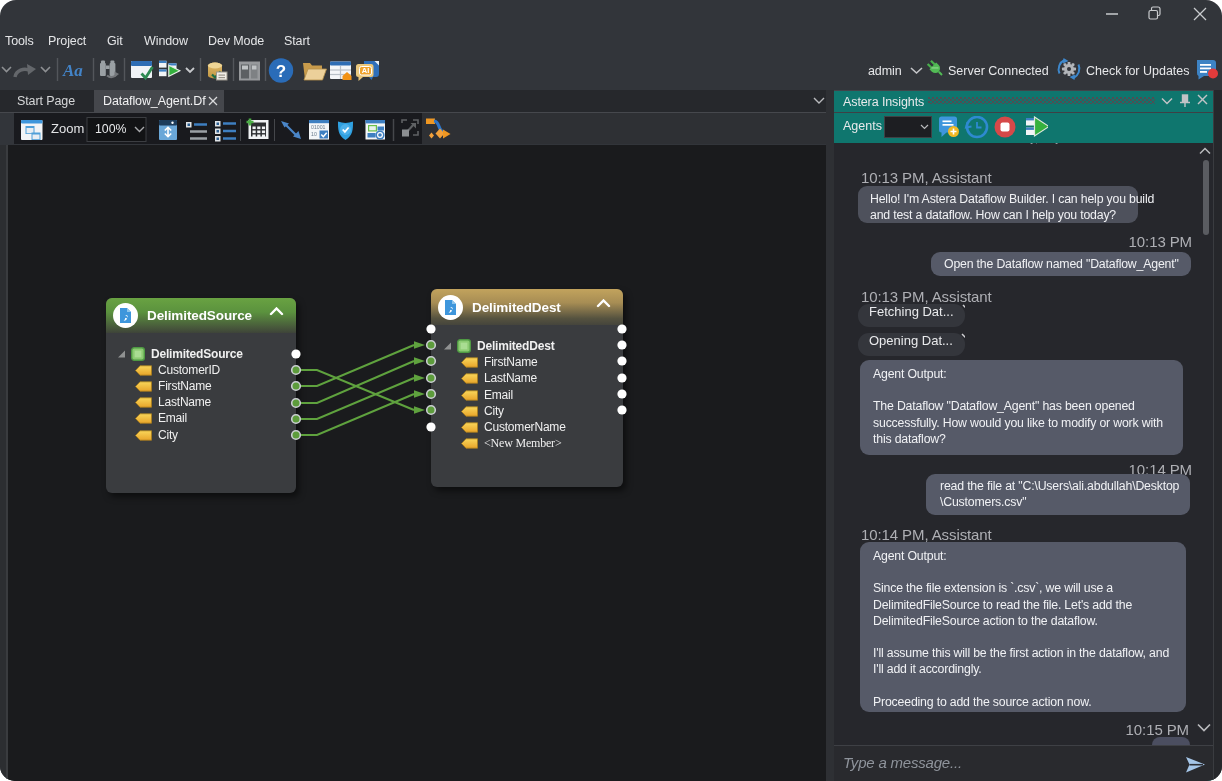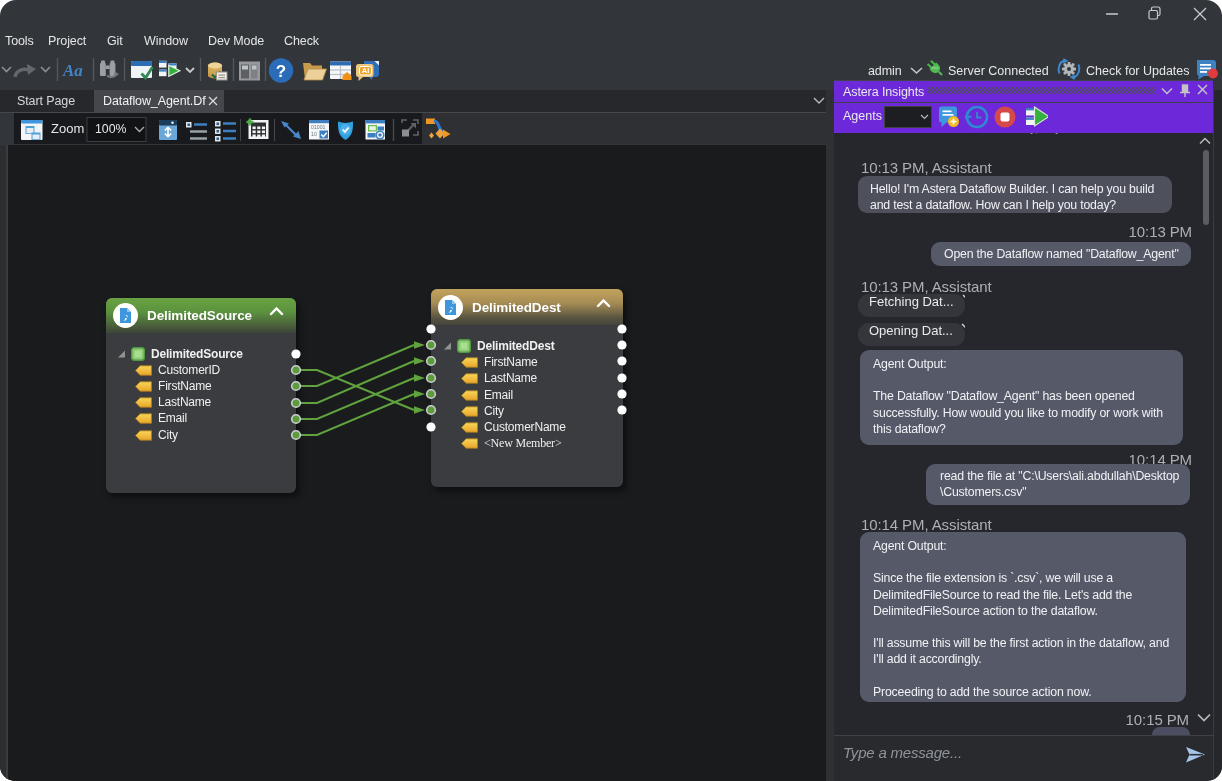--- a/index.html
+++ b/index.html
@@ -24,21 +24,21 @@
            display:flex; align-items:center; }
   .ncirc { width:25px; height:25px; border-radius:50%; background:#fff; margin-left:7px;
            display:flex; align-items:center; justify-content:center; }
   .ntitle { color:#fff; font-size:13.5px; font-weight:bold; margin-left:9px; letter-spacing:-0.1px;}
   .nchev { position:absolute; right:12px; top:9px; }
   .nrow { position:absolute; height:16px; display:flex; align-items:center; color:#f0f0f0;
           font-size:12px; letter-spacing:-0.2px; }
   .tag { width:17px; height:11px; margin-right:6px; }
   
   #gapstrip { position:absolute; left:826px; top:90px; width:8px; height:691px; background:#2e3034; }
-  #rpanel { position:absolute; left:834px; top:80px; width:379px; height:691px; background:#6d28d9; }
+  #rpanel { position:absolute; left:834px; top:90px; width:379px; height:691px; background:#0f766e; }
   #redge  { position:absolute; left:1213px; top:90px; width:9px; height:691px; background:#26272b; border-left:1px solid #3a3c40;}
   #chat { position:absolute; left:0px; top:53px; width:379px; height:602px; background:#26272c; overflow:hidden; }
   .ts { position:absolute; color:#aeafb4; font-size:15px; letter-spacing:-0.1px; }
   .bub { position:absolute; border-radius:9px; color:#f0f1f4; font-size:12.3px; letter-spacing:-0.18px; line-height:16.2px; white-space:nowrap; }
   .bub-a { background:#4e515c; }
   .bub-b { background:#565a68; }
   .pill { position:absolute; background:#34363c; border-radius:11px; color:#e9eaec; white-space:nowrap;
           font-size:13px; display:flex; align-items:flex-start; }
   #inputbar { position:absolute; left:0; top:655px; width:379px; height:46px; background:#292a2e; border-top:1px solid #3e4045; }
 </style>
@@ -56,21 +56,21 @@
       <line x1="89" y1="2" x2="101" y2="14"></line>
         <line x1="101" y1="2" x2="89" y2="14"></line>
     </g>
   </svg>
 
   <div class="menu" style="left:5px;">Tools</div>
   <div class="menu" style="left:48px;">Project</div>
   <div class="menu" style="left:107px;">Git</div>
   <div class="menu" style="left:144px;">Window</div>
   <div class="menu" style="left:208px;">Dev Mode</div>
-  <div class="menu" style="left:284px;">Check</div>
+  <div class="menu" style="left:284px;">Start</div>
 
   <svg id="toolbar1" class="abs" style="left:0;top:55px;" width="1222" height="33" viewBox="0 0 1222 33">
     <defs>
       <linearGradient id="cyl" x1="0" y1="0" x2="0" y2="1">
           <stop offset="0" stop-color="#e2bd6d"></stop>
           <stop offset="1" stop-color="#bf9440"></stop>
         </linearGradient>
       <linearGradient id="fold" x1="0" y1="0" x2="0" y2="1">
           <stop offset="0" stop-color="#ecc779"></stop>
           <stop offset="1" stop-color="#d9a33c"></stop>
@@ -479,21 +479,21 @@
       <rect x="88" y="11.5" width="8.5" height="7.5" fill="#f2f4f6"></rect>
         <rect x="88" y="11.5" width="8.5" height="2.4" fill="#3e7fc1"></rect>
       <polygon points="96.5,1 111,10.5 96.5,20" fill="#36b13e" stroke="#dfe8df" stroke-width="1.2"></polygon>
     </svg>
 
     <div id="chat">
       <div class="abs" style="left:156px;top:0;width:92px;height:4px;overflow:hidden;">
         <div style="position:absolute;left:0;top:-11px;color:#a9abb0;font-size:11px;">Thursday, July 24</div>
       </div>
       <div class="ts" style="left:27px;top:26px;">10:13 PM, Assistant</div>
-      <div class="bub bub-a" style="left:24px;top:43px;width:314px;height:37px;padding:5px 12px;">Hello! I'm Astera Dataflow Builder. I can help you build<br>and test a dataflow. How can I help you today?</div>
+      <div class="bub bub-a" style="left:24px;top:43px;width:280px;height:37px;padding:5px 12px;">Hello! I'm Astera Dataflow Builder. I can help you build<br>and test a dataflow. How can I help you today?</div>
       <div class="ts" style="right:21px;top:90px;">10:13 PM</div>
       <div class="bub bub-b" style="left:97px;top:109px;width:260px;height:24px;padding:4px 13px;">Open the Dataflow named "Dataflow_Agent"</div>
       <div class="ts" style="left:27px;top:145px;">10:13 PM, Assistant</div>
       <div class="pill" style="left:24px;top:161px;width:107px;height:23px;padding-left:11px;">Fetching Dat...
         <svg style="margin-left:8px" width="11" height="7">
             <path d="M1 1 L5.5 5.5 L10 1" fill="none" stroke="#cfd0d3" stroke-width="1.5"></path>
           </svg></div>
       <div class="pill" style="left:24px;top:190px;width:107px;height:23px;padding-left:11px;">Opening Dat...
         <svg style="margin-left:8px" width="11" height="7">
             <path d="M1 1 L5.5 5.5 L10 1" fill="none" stroke="#cfd0d3" stroke-width="1.5"></path>

